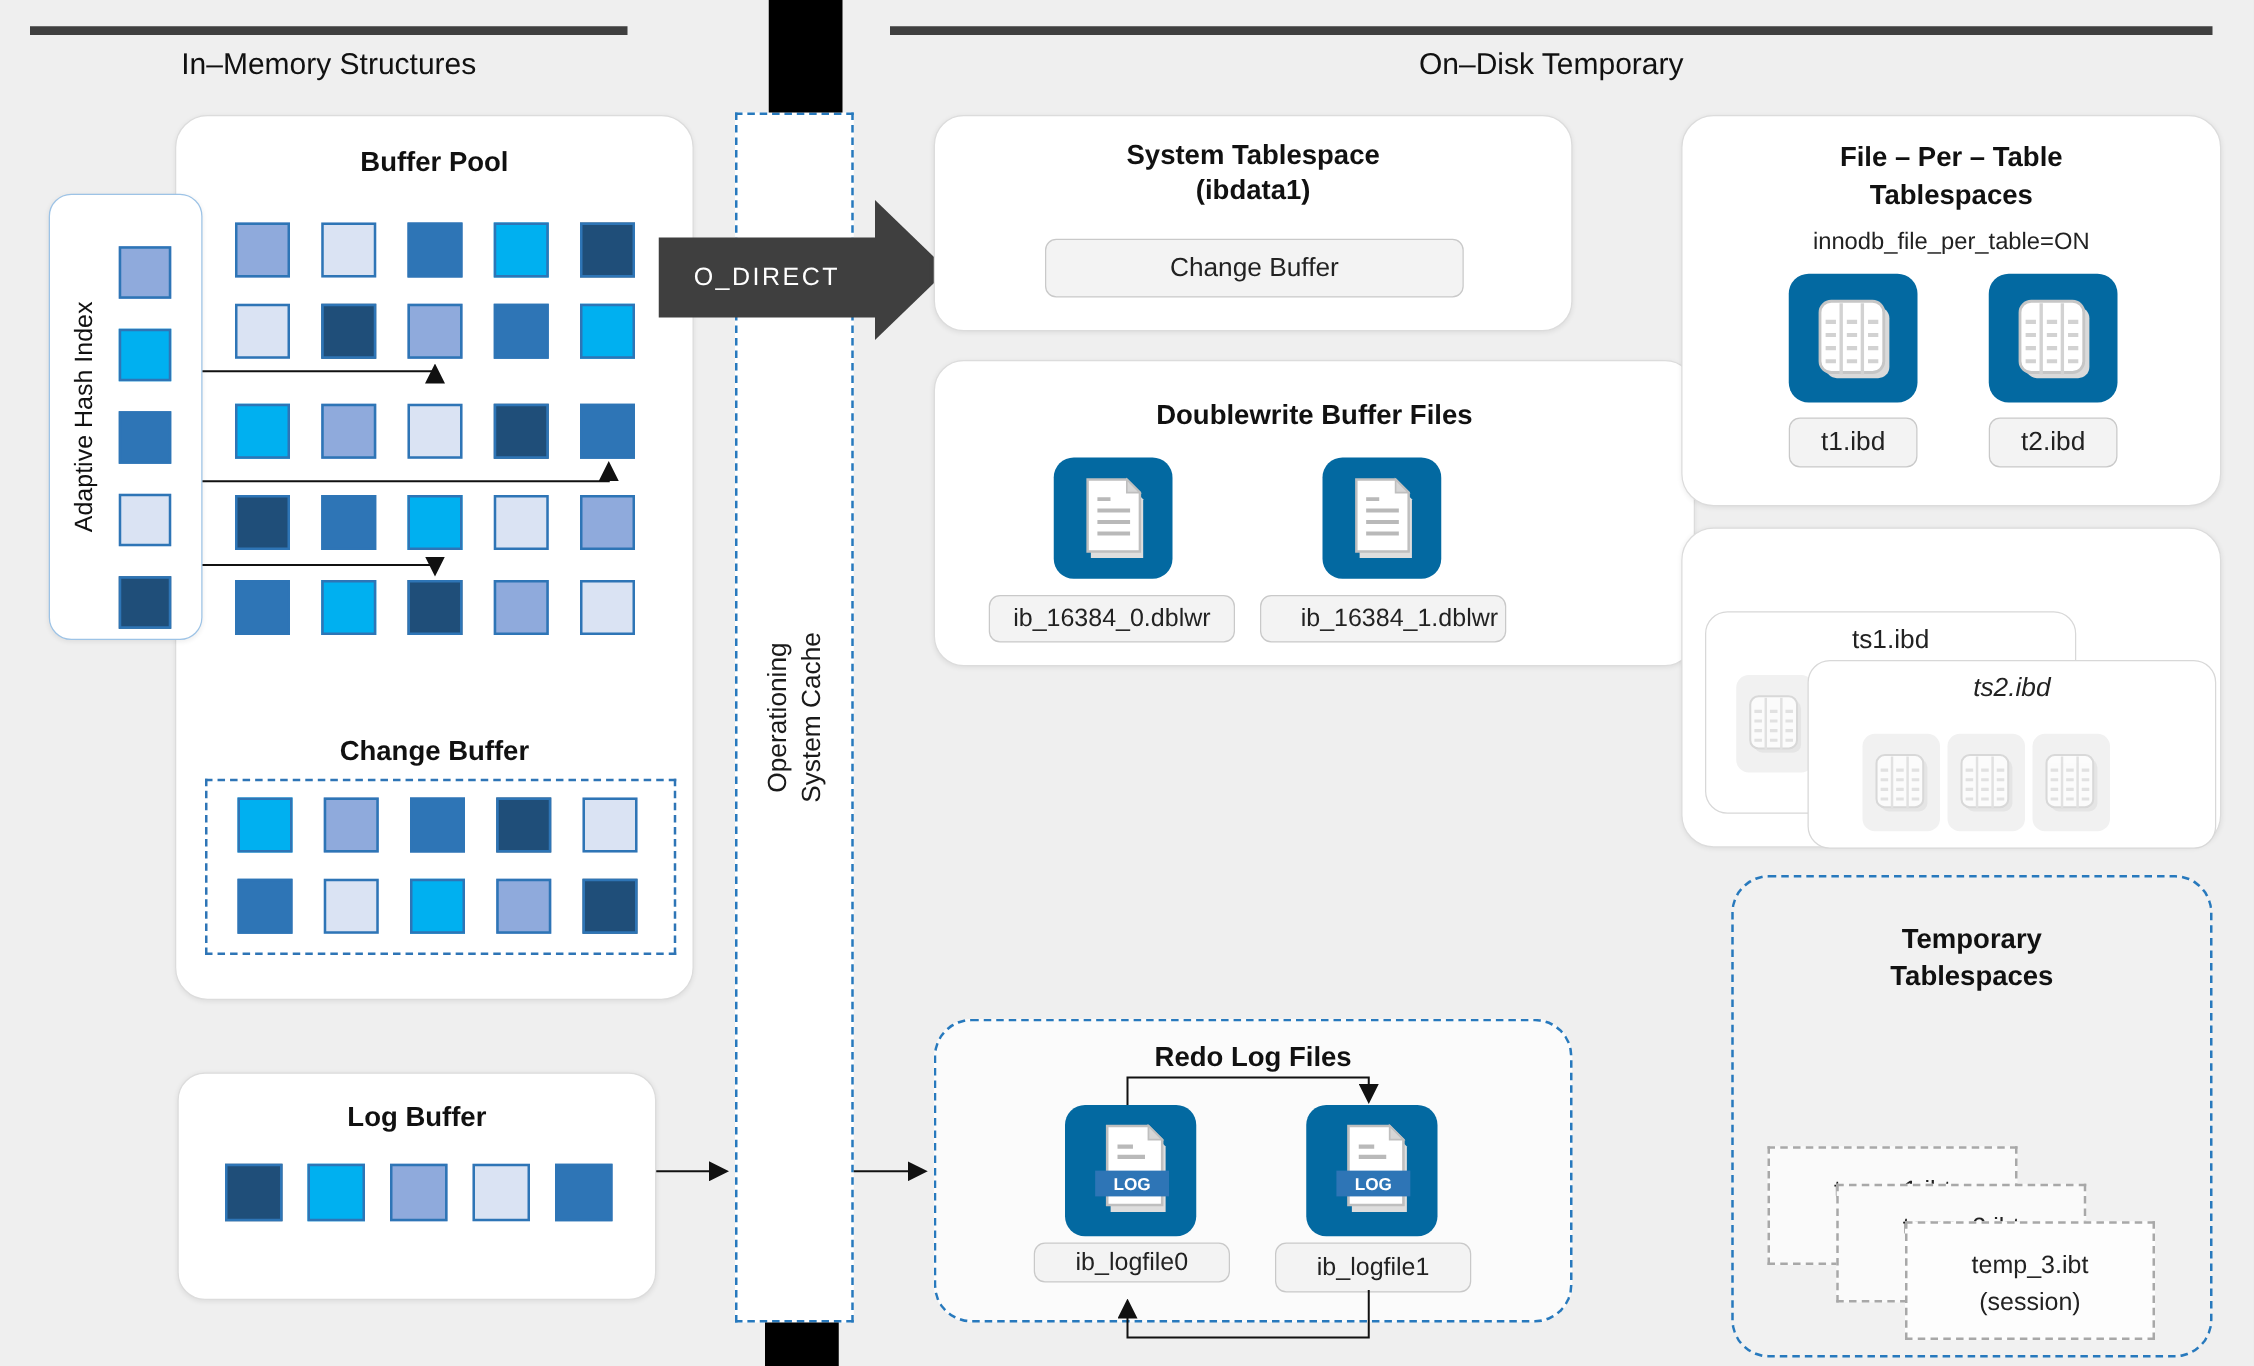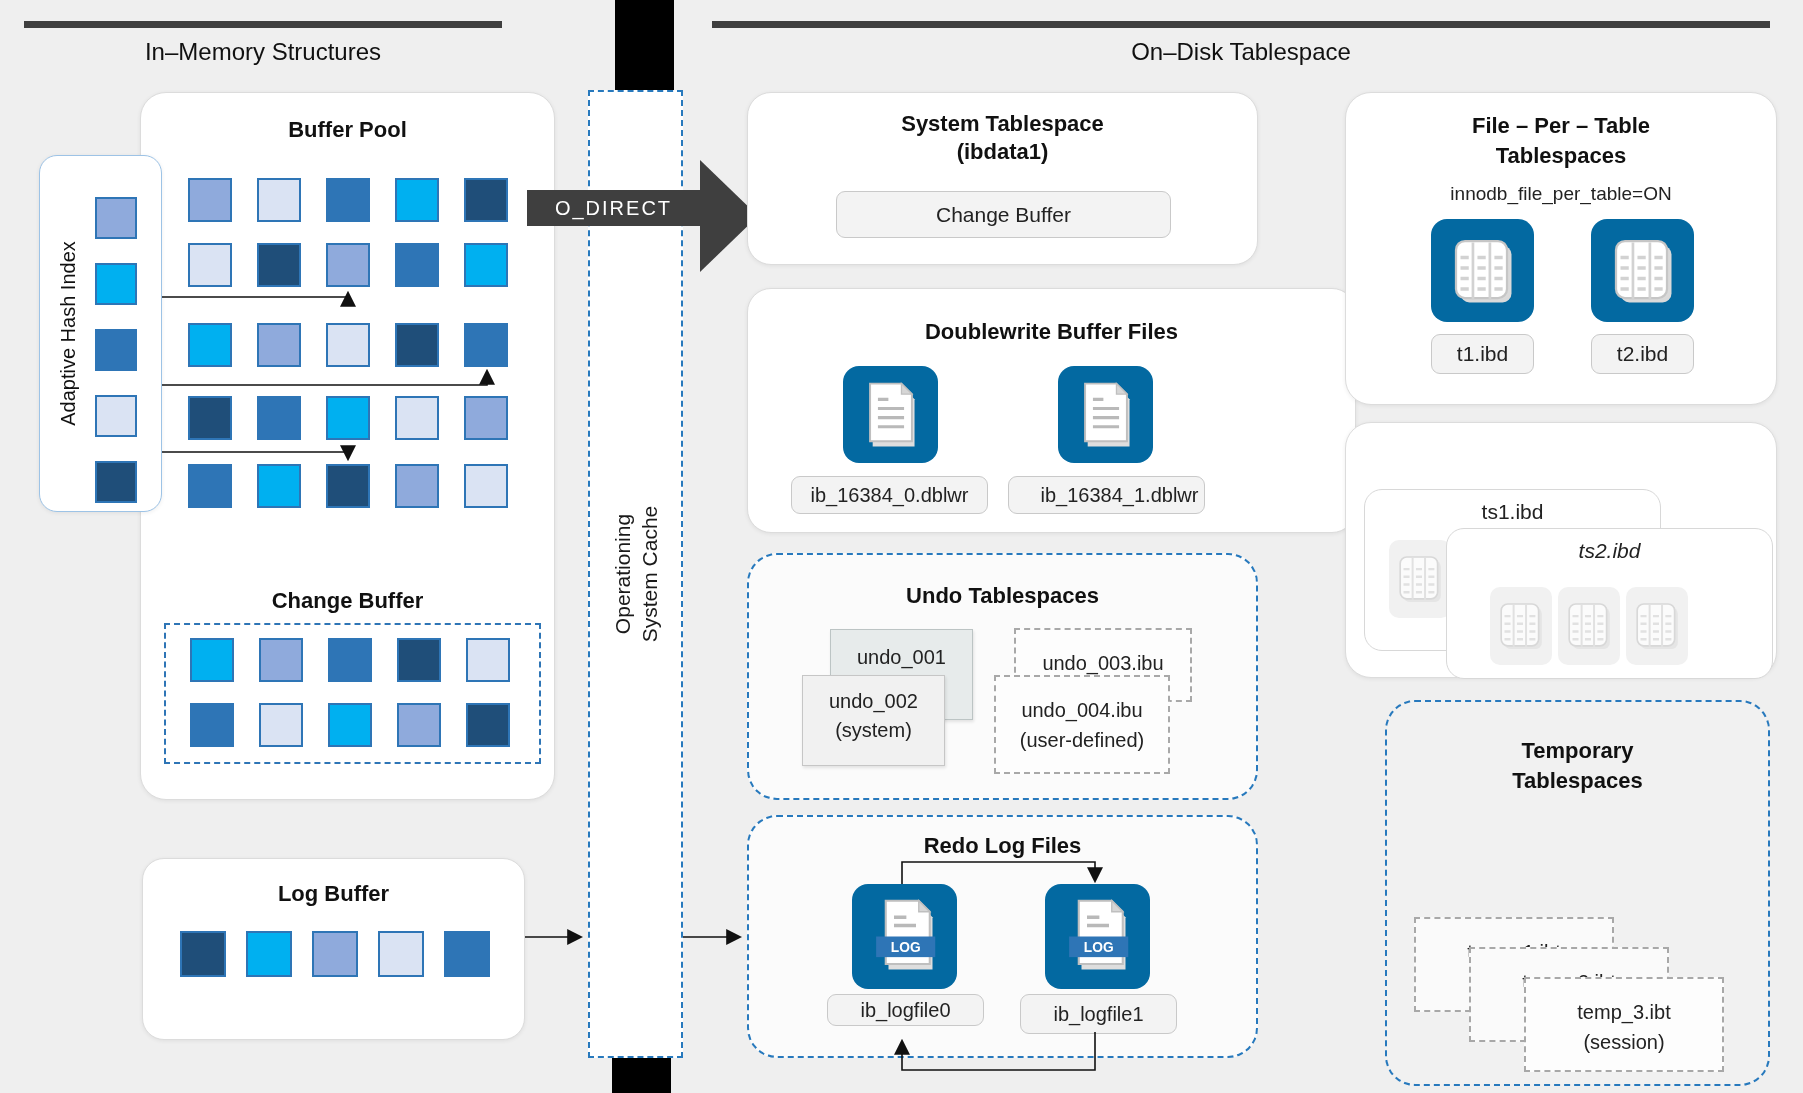--- a/index.html
+++ b/index.html
@@ -33,38 +33,38 @@
   .pill{position:absolute;background:#f3f3f3;border:1px solid #c9c9c9;border-radius:9px;display:flex;align-items:center;justify-content:center;font-size:20px;color:#222;box-sizing:border-box;}
   .card{position:absolute;box-sizing:border-box;font-size:20px;color:#222;text-align:center;}
   .card .l1,.card .l2{position:absolute;left:0;right:0;text-align:center;}
   .card-solid{box-shadow:1px 2px 3px rgba(0,0,0,0.10);}
   .dash-gray{border:2px dashed #a8a8a8;background:#fdfdfd;}
   
   .os-col{position:absolute;left:588px;top:90px;width:95px;height:968px;background:#ffffff;border:2px dashed #2779bd;box-sizing:border-box;}
   .os-text{position:absolute;top:50%;left:50%;transform:translate(-50%,-50%) rotate(-90deg);white-space:nowrap;text-align:center;font-size:21px;line-height:27px;color:#1a1a1a;}
   .blackbar{position:absolute;background:#000;}
   
-  .od-body{position:absolute;left:527px;top:190px;width:173px;height:36px;background:#3f3f3f;color:#fff;display:flex;align-items:center;justify-content:center;font-size:20px;letter-spacing:2px;text-align:right;}
+  .od-body{position:absolute;left:527px;top:190px;width:173px;height:64px;background:#3f3f3f;color:#fff;display:flex;align-items:center;justify-content:center;font-size:20px;letter-spacing:2px;text-align:right;}
   .od-head{position:absolute;left:700px;top:160px;width:0;height:0;border-top:56px solid transparent;border-bottom:56px solid transparent;border-left:58px solid #3f3f3f;}
   
   .tile{position:absolute;background:#0369a1;border-radius:16px;display:flex;align-items:center;justify-content:center;}
   .tile-light{background:#f1f1f1;border-radius:10px;}
   .arrows{position:absolute;left:0;top:0;pointer-events:none;}
   .subtitle{position:absolute;left:0;right:0;text-align:center;font-size:19px;color:#222;}
   .rot-label{position:absolute;transform:rotate(-90deg);transform-origin:center;white-space:nowrap;font-size:20px;color:#111;}
 </style>
 </head>
 <body>
 
 <div id="page">
 
   <div class="hdr-bar" style="left:24px;top:21px;width:478px;"></div>
   <div class="hdr-title" style="left:24px;top:38px;width:478px;">In–Memory Structures</div>
   <div class="hdr-bar" style="left:712px;top:21px;width:1058px;"></div>
-  <div class="hdr-title" style="left:712px;top:38px;width:1058px;">On–Disk Tablespace</div>
+  <div class="hdr-title" style="left:712px;top:38px;width:1058px;">On–Disk Temporary</div>
 
   <div class="os-col">
     <div class="os-text">
       <div>Operationing</div>
       <div>System Cache</div>
     </div>
   </div>
   <div class="blackbar" style="left:615px;top:0;width:59px;height:90px;"></div>
   <div class="blackbar" style="left:612px;top:1058px;width:59px;height:35px;"></div>
 
@@ -178,37 +178,20 @@
         <path d="M8 6 h24 l8 8 v36 h-32 z" fill="#dedede"></path>
         <path d="M6 2 h24 l8 8 v36 h-32 z" fill="#ffffff" stroke="#bfbfbf" stroke-width="1.5"></path>
         <path d="M30 2 l8 8 h-8 z" fill="#d6d6d6" stroke="#bfbfbf" stroke-width="1"></path>
         <path d="M12 14 h8 M12 21 h20 M12 28 h20 M12 35 h20" stroke="#b9b9b9" stroke-width="2.4" fill="none"></path>
       </svg>
     </div>
     <div class="pill" style="left:43px;top:187px;width:197px;height:38px;">ib_16384_0.dblwr</div>
     <div class="pill" style="left:260px;top:187px;width:197px;height:38px;padding-left:26px;">ib_16384_1.dblwr</div>
   </div>
 
-  <div class="dash-blue" style="left:747px;top:553px;width:511px;height:247px;">
-    <div class="box-title" style="top:28px;">Undo Tablespaces</div>
-    <div class="card card-solid" style="left:81px;top:74px;width:143px;height:91px;background:#e7ebeb;border:1px solid #bcc4c4;">
-      <div class="l1" style="top:16px;">undo_001</div>
-    </div>
-    <div class="card card-solid" style="left:53px;top:120px;width:143px;height:91px;background:#f1f1f1;border:1px solid #c6c6c6;">
-      <div class="l1" style="top:14px;">undo_002</div>
-      <div class="l2" style="top:43px;">(system)</div>
-    </div>
-    <div class="card dash-gray" style="left:265px;top:73px;width:178px;height:74px;">
-      <div class="l1" style="top:22px;">undo_003.ibu</div>
-    </div>
-    <div class="card dash-gray" style="left:245px;top:120px;width:176px;height:99px;">
-      <div class="l1" style="top:22px;">undo_004.ibu</div>
-      <div class="l2" style="top:52px;">(user-defined)</div>
-    </div>
-  </div>
 
   <div class="dash-blue" style="left:747px;top:815px;width:511px;height:243px;">
     <div class="box-title" style="top:16px;">Redo Log Files</div>
     <div class="tile" style="left:103px;top:67px;width:105px;height:105px;">
       <svg width="66" height="77" viewBox="0 0 48 56">
         <path d="M12 6 h24 l8 8 v38 h-32 z" fill="#dedede"></path>
         <path d="M10 2 h24 l8 8 v38 h-32 z" fill="#ffffff" stroke="#bfbfbf" stroke-width="1.5"></path>
         <path d="M34 2 l8 8 h-8 z" fill="#d6d6d6" stroke="#bfbfbf" stroke-width="1"></path>
         <path d="M16 14 h9 M16 20 h16" stroke="#b9b9b9" stroke-width="2.4" fill="none"></path>
         <rect x="3" y="28" width="43" height="15" fill="#2e75b6"></rect>

